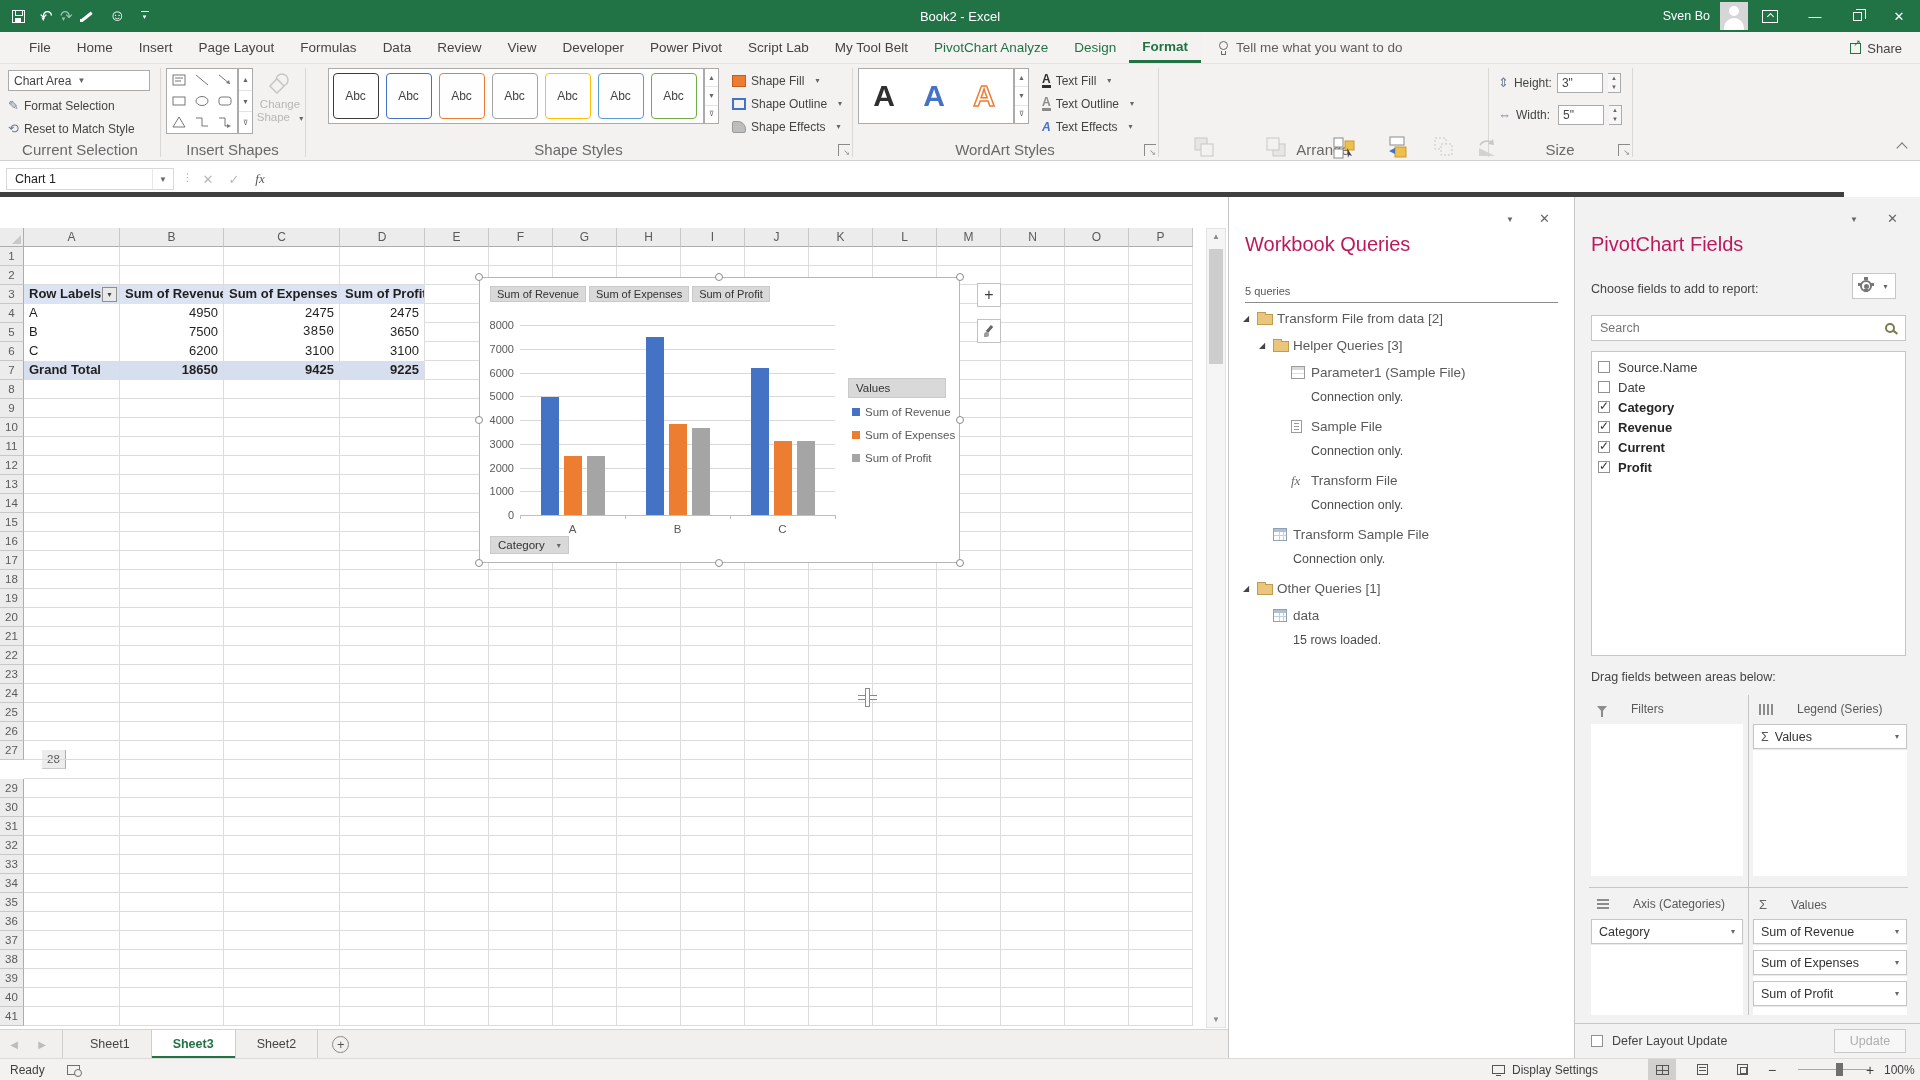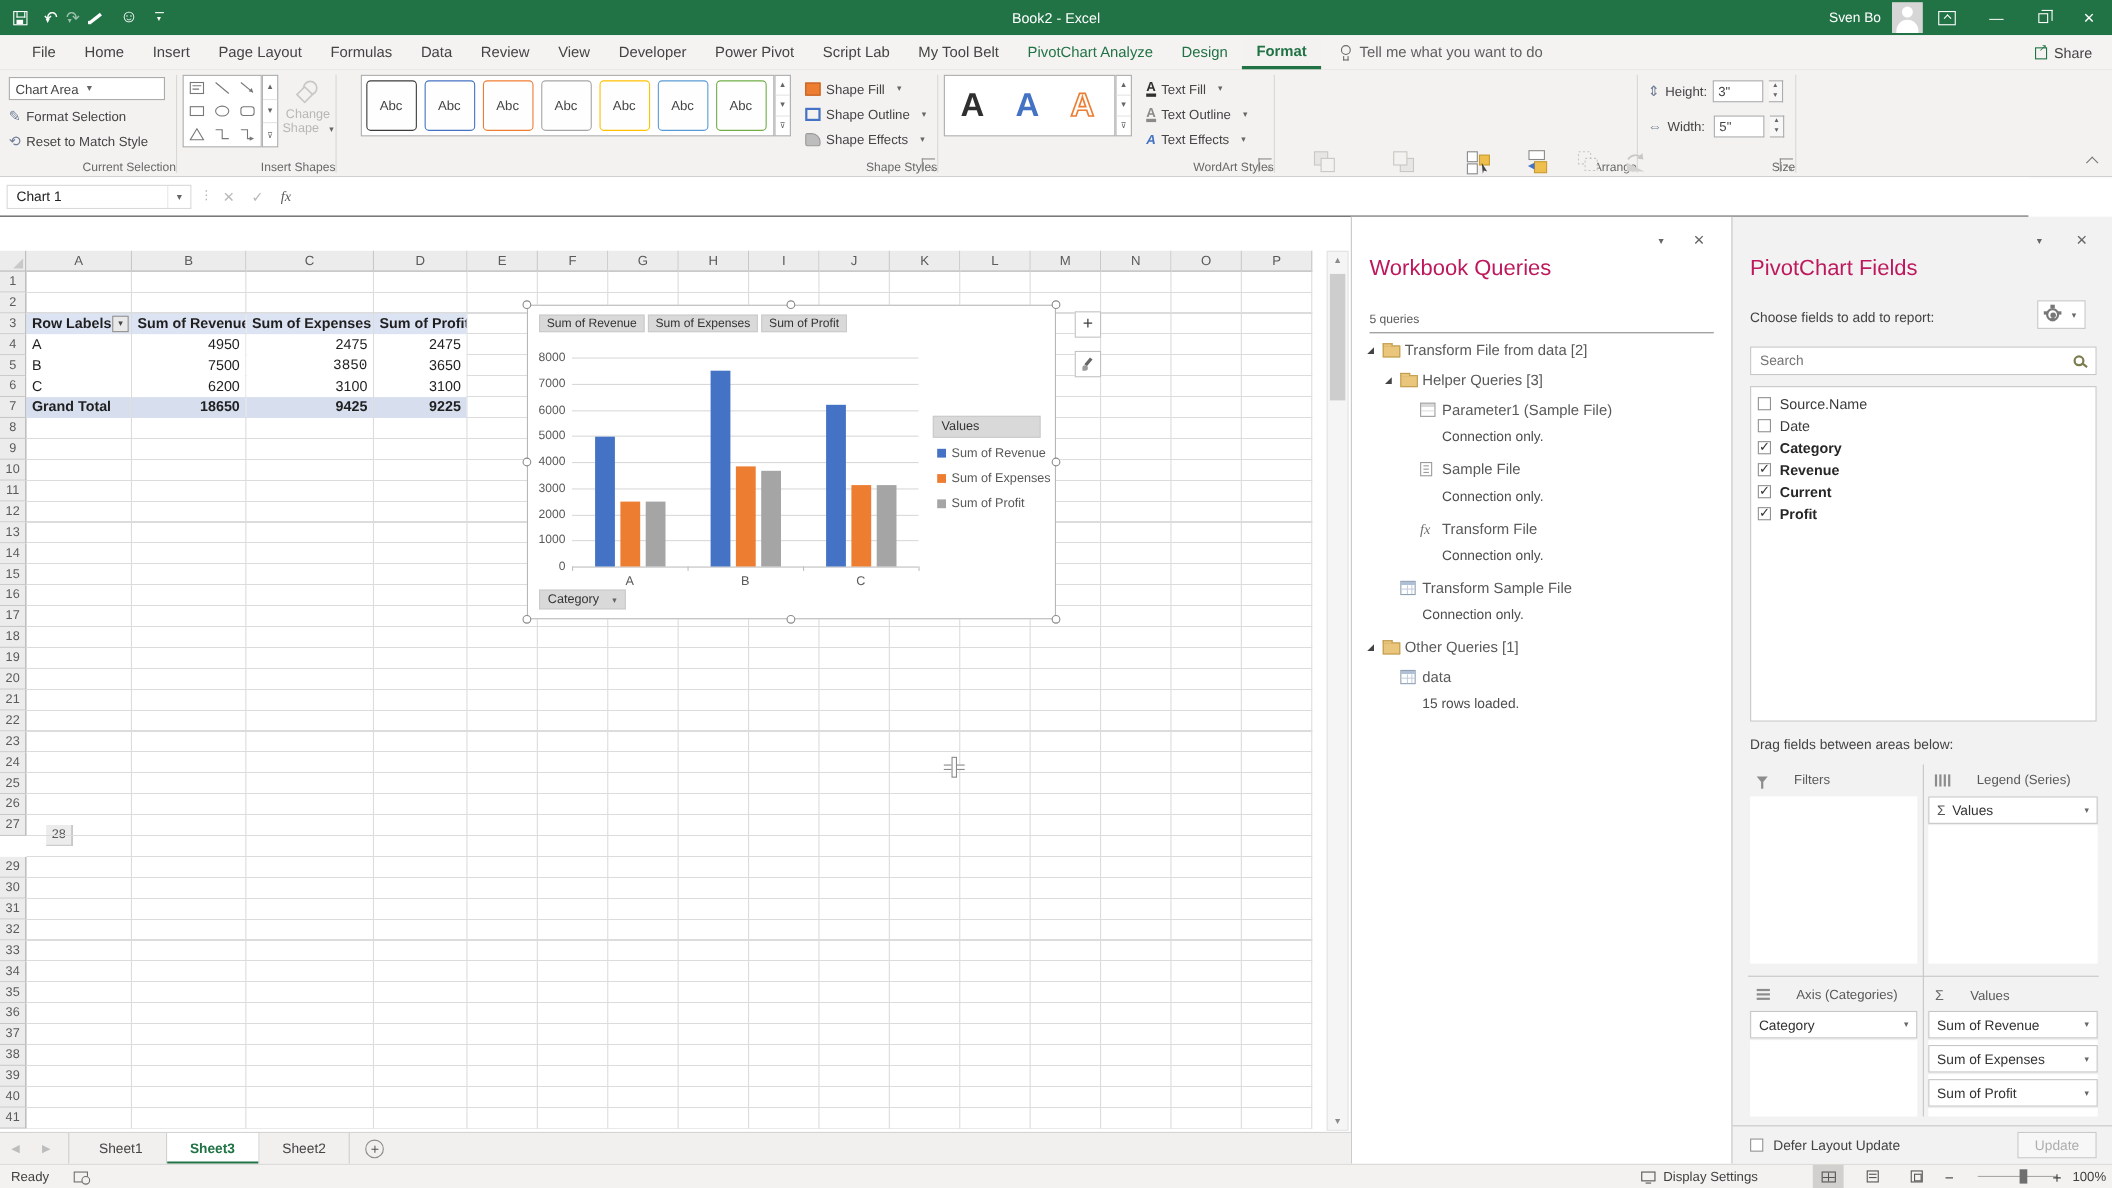--- a/index.html
+++ b/index.html
@@ -44,21 +44,21 @@
   .tellme{display:flex;align-items:center;gap:8px;margin-left:18px;color:#5f5f5f}
   .bulb{width:9px;height:9px;border:1.5px solid #6a6a6a;border-radius:50%;position:relative;margin-top:-4px}
   .bulb::after{content:"";position:absolute;left:1.5px;top:9px;width:3px;height:3px;border-bottom:1.5px solid #6a6a6a;border-left:1.5px solid #6a6a6a;border-right:1.5px solid #6a6a6a}
   #share-btn{position:absolute;right:10px;top:32px;height:32px;display:flex;align-items:center;gap:6px;font-size:13px;color:#444;padding:0 8px}
   .share-ic{width:11px;height:11px;border:1px solid #217346;position:relative}
   .share-ic::after{content:"↗";position:absolute;left:2px;top:-6px;font-size:9px;color:#217346}
 
   
   #ribbon{position:absolute;left:0;top:64px;width:1920px;height:97px;background:#f3f2f1;border-bottom:1px solid #d2d0ce;font-size:12px;color:#444}
   .gsep{position:absolute;top:4px;height:89px;width:1px;background:#dad8d6}
-  .glabel{position:absolute;bottom:2px;font-size:11px;color:#696969;text-align:right}
+  .glabel{position:absolute;bottom:2px;font-size:15px;color:#696969;text-align:center}
   .launcher{position:absolute;bottom:4px;width:12px;height:12px;border-top:1px solid #8a8a8a;border-left:1px solid #8a8a8a;font-size:8px;color:#8a8a8a;display:flex;align-items:flex-end;justify-content:flex-end;line-height:7px}
   .rrow{position:absolute;display:flex;align-items:center;gap:5px;height:21px;white-space:nowrap}
   .combo{background:#fff;border:1px solid #ababab;display:flex;align-items:center;padding:0 5px;height:21px}
   .arr{font-size:8px;color:#666;margin-left:6px}
   .ric{font-size:13px;color:#6f7d96}
   .gal{position:absolute;background:#fff;border:1px solid #ababab;display:flex}
   .galscroll{position:absolute;width:15px;background:#fff;border:1px solid #ababab;display:flex;flex-direction:column}
   .gs-btn{flex:1;display:flex;align-items:center;justify-content:center;font-size:7px;color:#666;border-bottom:1px solid #e4e4e4}
   .gs-btn:last-child{border-bottom:none}
   .chip{width:46px;height:46px;margin:4px 3.5px;border-radius:4px;display:flex;align-items:center;justify-content:center;font-size:12px;background:#fefefe;border:1px solid #444}
@@ -66,21 +66,21 @@
   .shape-cell{width:23px;height:21px;display:flex;align-items:center;justify-content:center}
   .disabledtx{color:#b9b7b4 !important}
   .ar-item{position:absolute;top:70px;text-align:center;font-size:11.5px;line-height:13px;color:#444}
   .ar-ic{height:26px;display:flex;align-items:center;justify-content:center;margin-bottom:2px}
   .szbox{width:46px;height:20px;background:#fff;border:1px solid #ababab;padding:0 4px;display:flex;align-items:center;font-size:12px}
   .stp{width:13px;height:20px;border:1px solid #ababab;border-left:none;display:flex;flex-direction:column;background:#f7f7f7}
   .stp i{flex:1;display:flex;align-items:center;justify-content:center;font-size:6px;color:#666;font-style:normal}
   .collapse-chev{position:absolute;right:14px;bottom:8px;width:8px;height:8px;border-left:1.5px solid #777;border-top:1.5px solid #777;transform:rotate(45deg)}
 
   
-  #fbar{position:absolute;left:0;top:161px;width:1844px;height:36px;background:#fff;border-bottom:1px solid #404040}
+  #fbar{position:absolute;left:0;top:161px;width:1844px;height:36px;background:#fff;border-bottom:5px solid #404040}
   #namebox{position:absolute;left:6px;top:7px;width:168px;height:22px;border:1px solid #d9d9d9;background:#fff;display:flex;align-items:center;font-size:12.5px;padding-left:8px;color:#222}
   #namebox .arr{margin-left:auto;padding-right:6px;border-left:1px solid #e8e8e8;height:100%;display:flex;align-items:center;padding-left:6px}
   .fdots{position:absolute;left:182px;top:10px;color:#b0b0b0;font-size:11px;letter-spacing:0}
   .fbtn{position:absolute;top:7px;width:24px;height:22px;display:flex;align-items:center;justify-content:center;font-size:13px;color:#b8b8b8}
   .fx{font-family:"Liberation Serif",serif;font-style:italic;color:#595959 !important}
   #finput{position:absolute;left:276px;top:7px;right:6px;height:22px;background:#fff}
 
   
   .colhead{position:absolute;top:228px;height:19px;background:#ececec;border-right:1px solid #c8c8c8;border-bottom:1px solid #adadad;font-size:12px;color:#5a5a5a;display:flex;align-items:center;justify-content:center}
   #corner{position:absolute;left:0;top:228px;width:24px;height:19px;background:#ececec;border-right:1px solid #adadad;border-bottom:1px solid #adadad}

